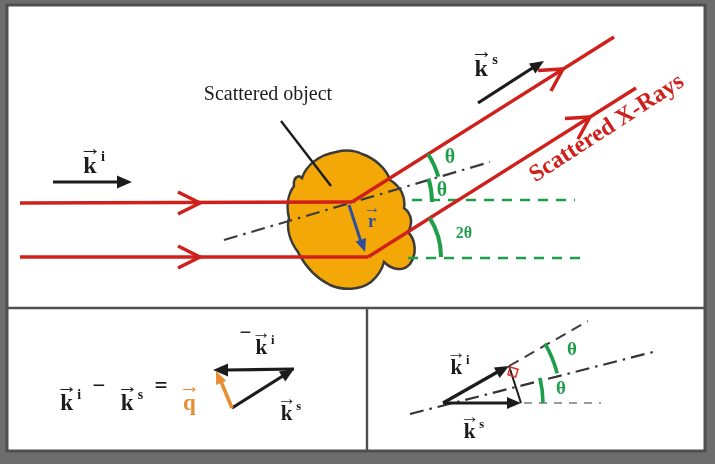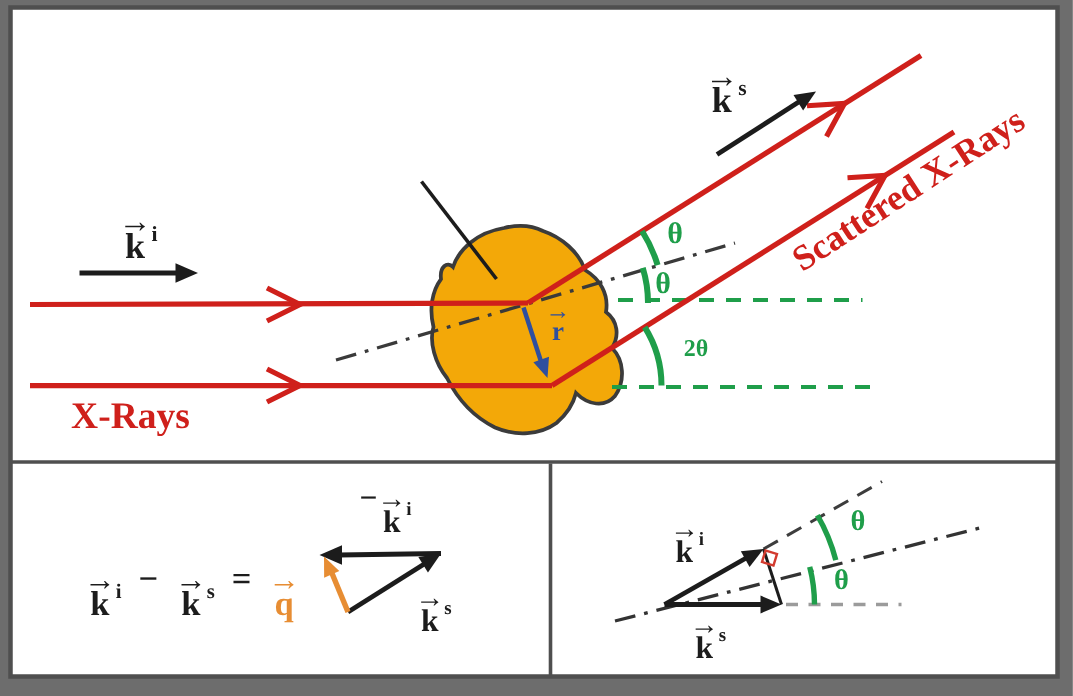--- a/index.html
+++ b/index.html
@@ -81,32 +81,32 @@
     <line x1="443" y1="403" x2="501" y2="370" stroke="#1c1c1c" stroke-width="3.2"></line>
     <polygon points="509,366 499.7,378 493.9,367.5" fill="#1c1c1c"></polygon>
     <line x1="443" y1="403" x2="511" y2="403" stroke="#1c1c1c" stroke-width="3.2"></line>
     <polygon points="521,403 507,397 507,409" fill="#1c1c1c"></polygon>
     <line x1="509" y1="366" x2="521" y2="403" stroke="#1c1c1c" stroke-width="2"></line>
     <rect x="509" y="368" width="8" height="8" fill="none" stroke="#d23b2f" stroke-width="1.6" transform="rotate(17 513 372)"></rect>
     <path d="M544.9,343.5 A118,118 0 0 1 557.2,373.4" fill="none" stroke="#1f9e4a" stroke-width="3.6"></path>
     <path d="M539.8,377.9 A100,100 0 0 1 543,403" fill="none" stroke="#1f9e4a" stroke-width="3.6"></path>
   </svg>
 
+  <div class="lbl" style="left:268px;top:93px;font-size:20px;">Scattered object</div>
 
   <div class="lbl bold" style="left:92px;top:156px;font-size:24px;"><span class="vec">
         <span class="varr">→</span>
         <span class="vbase">k</span>
       </span><sub>i</sub></div>
 
   <div class="lbl bold" style="left:484px;top:59px;font-size:24px;"><span class="vec">
         <span class="varr">→</span>
         <span class="vbase">k</span>
       </span><sub>s</sub></div>
 
-  <div class="lbl red" style="left:87px;top:278px;font-size:25px;">X-Rays</div>
 
   <div class="lbl red rot" style="left:606px;top:127px;font-size:24px;">Scattered X-Rays</div>
 
   <div class="lbl blue" style="left:372px;top:214px;font-size:18px;"><span class="vec">
         <span class="varr">→</span>
         <span class="vbase">r</span>
       </span></div>
 
   <div class="lbl green" style="left:450px;top:156px;font-size:20px;">θ</div>
   <div class="lbl green" style="left:442px;top:189px;font-size:20px;">θ</div>

